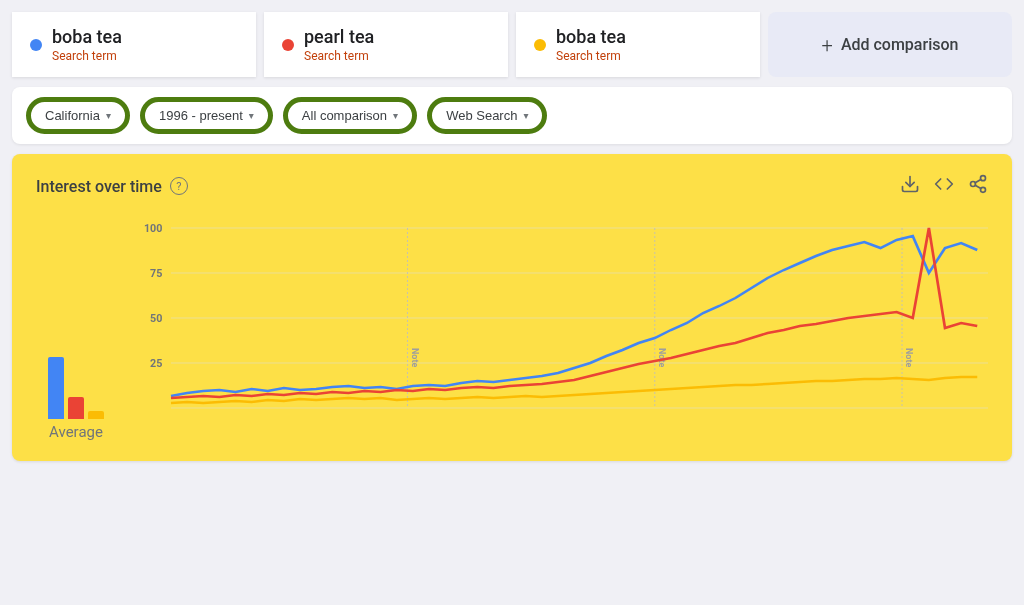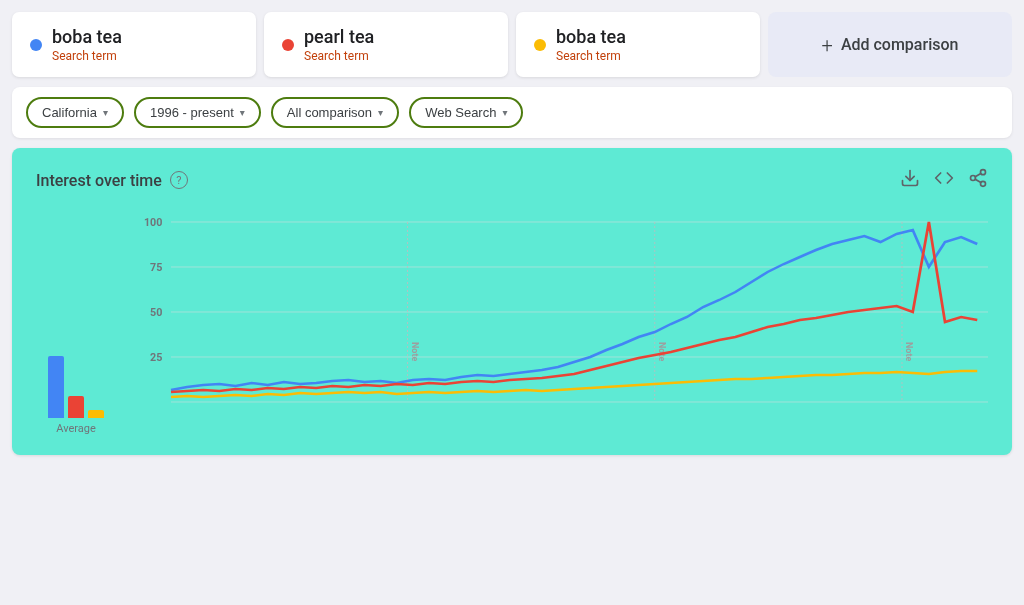--- a/index.html
+++ b/index.html
@@ -13,21 +13,21 @@
     }
 
     
     .search-terms-row {
       display: flex;
       gap: 8px;
       margin-bottom: 10px;
     }
     .search-term-card {
       background: #fff;
-      border-radius: 7px;
+      border-radius: 0;
       padding: 14px 18px;
       flex: 1;
       display: flex;
       align-items: center;
       gap: 10px;
       box-shadow: 0 1px 3px rgba(0,0,0,0.1);
     }
     .search-term-dot {
       width: 12px;
       height: 12px;
@@ -72,36 +72,36 @@
       background: #fff;
       border-radius: 8px;
       padding: 10px 14px;
       box-shadow: 0 1px 3px rgba(0,0,0,0.08);
       align-items: center;
     }
     .filter-btn {
       display: flex;
       align-items: center;
       gap: 6px;
-      border: 2px solid #4d7c0f;
+      border: 5px solid #4d7c0f;
       border-radius: 20px;
       padding: 6px 14px;
       background: #fff;
       cursor: pointer;
       font-size: 13px;
       color: #3c4043;
     }
     .filter-btn .chevron {
       font-size: 10px;
       color: #70757a;
     }
 
     
     .chart-section {
-      background: #5eead4;
+      background: #fde047;
       border-radius: 8px;
       padding: 20px 24px;
       box-shadow: 0 1px 3px rgba(0,0,0,0.1);
     }
     .chart-header {
       display: flex;
       justify-content: space-between;
       align-items: center;
       margin-bottom: 20px;
     }
@@ -156,21 +156,21 @@
       gap: 4px;
       align-items: flex-end;
       height: 80px;
       margin-bottom: 4px;
     }
     .avg-bar {
       width: 16px;
       border-radius: 2px 2px 0 0;
     }
     .avg-label {
-      font-size: 11px;
+      font-size: 15px;
       color: #70757a;
     }
 
     
     .line-chart-wrap {
       flex: 1;
       position: relative;
       font-weight: bold;
     }
     .line-chart-wrap svg {

